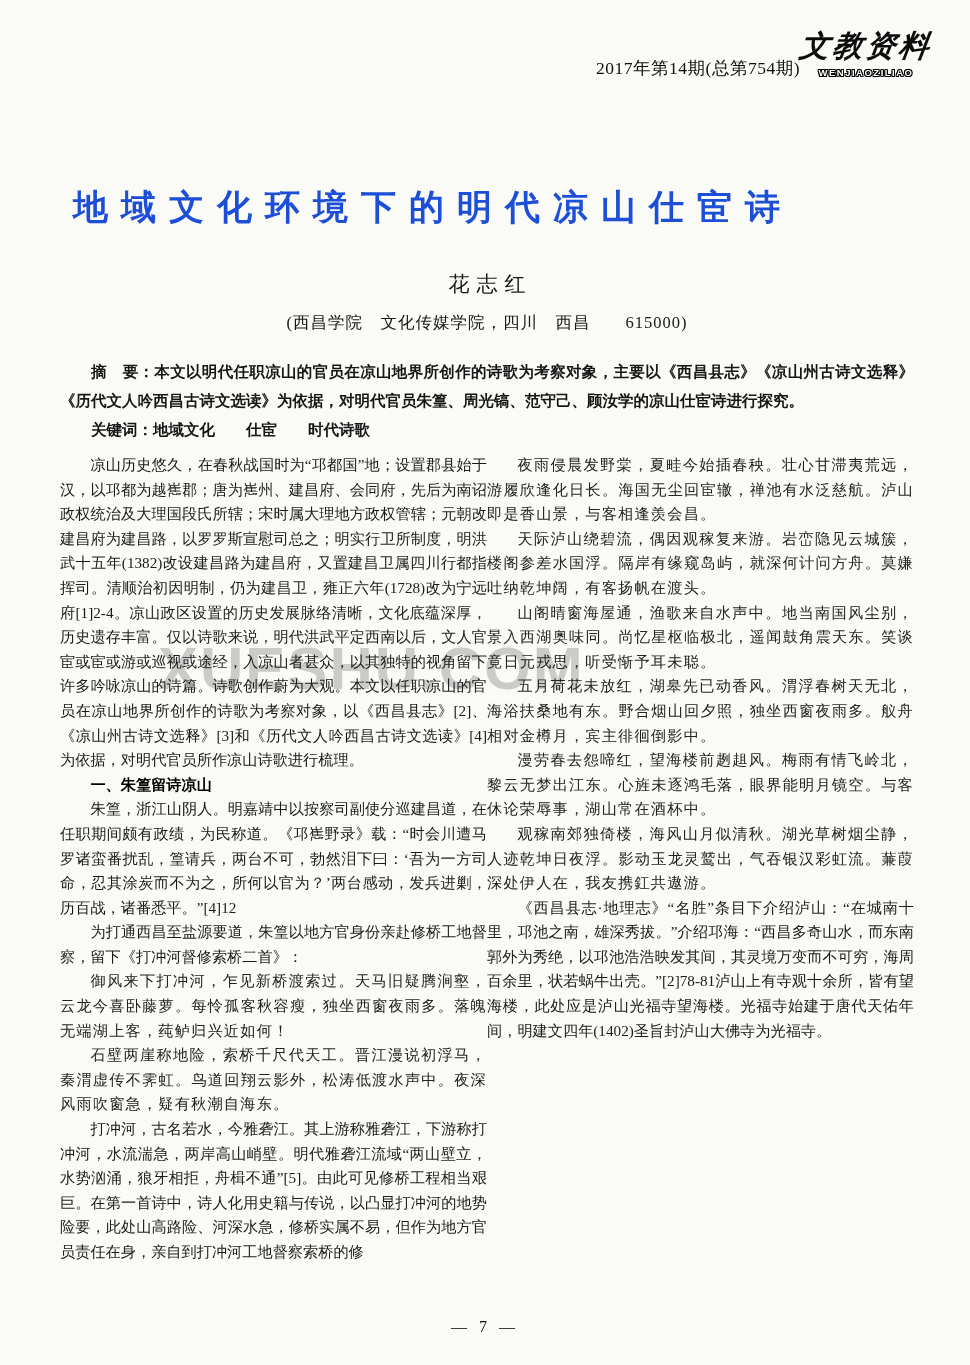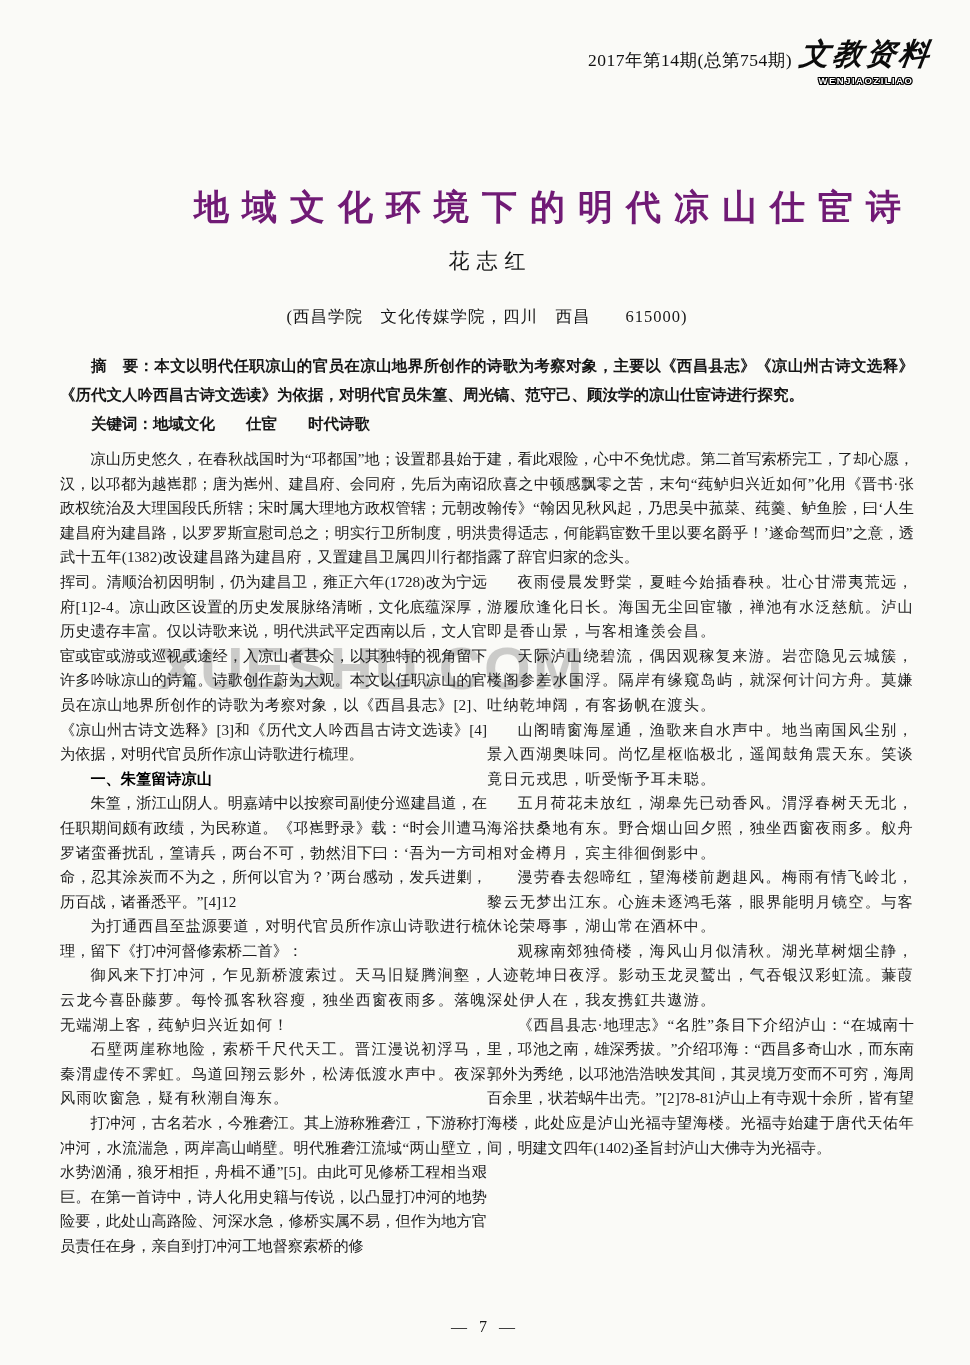--- a/index.html
+++ b/index.html
@@ -22,22 +22,22 @@
     font-weight:bold;
     font-size:60px;
     letter-spacing:2px;
     color:#cbcbc9;
     white-space:nowrap;
     user-select:none;
   }
 
   
   .header{
-    position:absolute;top:38px;right:38px;
-    display:flex;align-items:flex-start;gap:8px;
+    position:absolute;top:30px;right:38px;
+    display:flex;align-items:flex-end;
     z-index:2;
   }
   .issue{
     font-size:17.5px;
     padding-top:10px;
     letter-spacing:0.5px;
     color:#101010;
   }
   .logo-block{text-align:center;}
   .journal-logo{
@@ -63,38 +63,38 @@
   }
 
   
   .content{
     position:relative;z-index:1;
     padding:0 56px 0 60px;
   }
   .title{
     margin:0;
     padding-top:186px;
-    text-align:right;
+    text-align:left;
     font-family:"Liberation Sans","DejaVu Sans",sans-serif;
     font-weight:bold;
     font-size:35px;
     line-height:42px;
     letter-spacing:13px;
     text-indent:13px;
-    color:#701a75;
+    color:#1d4ed8;
   }
   .author{
-    margin-top:19px;
+    margin-top:42px;
     text-align:center;
     font-size:21px;
     letter-spacing:7px;
     text-indent:7px;
   }
   .affiliation{
-    margin-top:31px;
+    margin-top:14px;
     text-align:center;
     font-size:16.5px;
     letter-spacing:1px;
   }
   .abstract-block{
     margin-top:23px;
     font-size:15.5px;
     line-height:29px;
   }
   .abstract-block p{margin:0;text-indent:2em;text-align:justify;font-weight:bold;}
@@ -169,28 +169,27 @@
       <p><span class="lbl">摘　要：</span><span>本文以明代任职凉山的官员在凉山地界所创作的诗歌为考察对象，主要以《西昌县志》《凉山州古诗文选释》《历代文人吟西昌古诗文选读》为依据，对明代官员朱篁、周光镐、范守己、顾汝学的凉山仕宦诗进行探究。</span></p>
       <p><span class="lbl">关键词：</span><span>地域文化　　仕宦　　时代诗歌</span></p>
     </div>
 
     <div class="columns">
 
       <div class="col">
         <p class="para indent">凉山历史悠久，在春秋战国时为“邛都国”地；设置郡县始于汉，以邛都为越嶲郡；唐为嶲州、建昌府、会同府，先后为南诏政权统治及大理国段氏所辖；宋时属大理地方政权管辖；元朝改建昌府为建昌路，以罗罗斯宣慰司总之；明实行卫所制度，明洪武十五年(1382)改设建昌路为建昌府，又置建昌卫属四川行都指挥司。清顺治初因明制，仍为建昌卫，雍正六年(1728)改为宁远府[1]2-4。凉山政区设置的历史发展脉络清晰，文化底蕴深厚，历史遗存丰富。仅以诗歌来说，明代洪武平定西南以后，文人官宦或宦或游或巡视或途经，入凉山者甚众，以其独特的视角留下许多吟咏凉山的诗篇。诗歌创作蔚为大观。本文以任职凉山的官员在凉山地界所创作的诗歌为考察对象，以《西昌县志》[2]、《凉山州古诗文选释》[3]和《历代文人吟西昌古诗文选读》[4]为依据，对明代官员所作凉山诗歌进行梳理。</p>
         <p class="heading">一、朱篁留诗凉山</p>
         <p class="para indent">朱篁，浙江山阴人。明嘉靖中以按察司副使分巡建昌道，在任职期间颇有政绩，为民称道。《邛嶲野录》载：“时会川遭马罗诸蛮番扰乱，篁请兵，两台不可，勃然泪下曰：‘吾为一方司命，忍其涂炭而不为之，所何以官为？’两台感动，发兵进剿，历百战，诸番悉平。”[4]12</p>
-        <p class="para indent">为打通西昌至盐源要道，对明代官员所作凉山诗歌进行梳理，留下《打冲河督修索桥二首》：</p>
+        <p class="para indent">为打通西昌至盐源要道，朱篁以地方官身份亲赴修桥工地督察，留下《打冲河督修索桥二首》：</p>
         <p class="poem">御风来下打冲河，乍见新桥渡索过。天马旧疑腾涧壑，云龙今喜卧藤萝。每怜孤客秋容瘦，独坐西窗夜雨多。落魄无端湖上客，莼鲈归兴近如何！</p>
         <p class="poem">石壁两崖称地险，索桥千尺代天工。晋江漫说初浮马，秦渭虚传不霁虹。鸟道回翔云影外，松涛低渡水声中。夜深风雨吹窗急，疑有秋潮自海东。</p>
         <p class="para indent">打冲河，古名若水，今雅砻江。其上游称雅砻江，下游称打冲河，水流湍急，两岸高山峭壁。明代雅砻江流域“两山壁立，水势汹涌，狼牙相拒，舟楫不通”[5]。由此可见修桥工程相当艰巨。在第一首诗中，诗人化用史籍与传说，以凸显打冲河的地势险要，此处山高路险、河深水急，修桥实属不易，但作为地方官员责任在身，亲自到打冲河工地督察索桥的修</p>
       </div>
 
       <div class="col">
-        <p class="para noindent">建，看此艰险，心中不免忧虑。第二首写索桥完工，了却心愿，欣喜之中顿感飘零之苦，末句“莼鲈归兴近如何”化用《晋书·张翰传》“翰因见秋风起，乃思吴中菰菜、莼羹、鲈鱼脍，曰‘人生贵得适志，何能羁宦数千里以要名爵乎！’遂命驾而归”之意，透露了辞官归家的念头。</p>
         <p class="poem">夜雨侵晨发野棠，夏畦今始插春秧。壮心甘滞夷荒远，游履欣逢化日长。海国无尘回宦辙，禅池有水泛慈航。泸山即是香山景，与客相逢羡会昌。</p>
         <p class="poem">天际泸山绕碧流，偶因观稼复来游。岩峦隐见云城簇，楼阁参差水国浮。隔岸有缘窥岛屿，就深何计问方舟。莫嫌吐纳乾坤阔，有客扬帆在渡头。</p>
         <p class="poem">山阁晴窗海屋通，渔歌来自水声中。地当南国风尘别，景入西湖奥味同。尚忆星枢临极北，遥闻鼓角震天东。笑谈竟日元戎思，听受惭予耳未聪。</p>
         <p class="poem">五月荷花未放红，湖皋先已动香风。渭浮春树天无北，海浴扶桑地有东。野合烟山回夕照，独坐西窗夜雨多。舣舟相对金樽月，宾主徘徊倒影中。</p>
         <p class="poem">漫劳春去怨啼红，望海楼前趔趄风。梅雨有情飞岭北，黎云无梦出江东。心旌未逐鸿毛落，眼界能明月镜空。与客休论荣辱事，湖山常在酒杯中。</p>
         <p class="poem">观稼南郊独倚楼，海风山月似清秋。湖光草树烟尘静，人迹乾坤日夜浮。影动玉龙灵鹫出，气吞银汉彩虹流。蒹葭深处伊人在，我友携釭共遨游。</p>
         <p class="para indent">《西昌县志·地理志》“名胜”条目下介绍泸山：“在城南十里，邛池之南，雄深秀拔。”介绍邛海：“西昌多奇山水，而东南郭外为秀绝，以邛池浩浩映发其间，其灵境万变而不可穷，海周百余里，状若蜗牛出壳。”[2]78-81泸山上有寺观十余所，皆有望海楼，此处应是泸山光福寺望海楼。光福寺始建于唐代天佑年间，明建文四年(1402)圣旨封泸山大佛寺为光福寺。</p>
       </div>
 
     </div>

